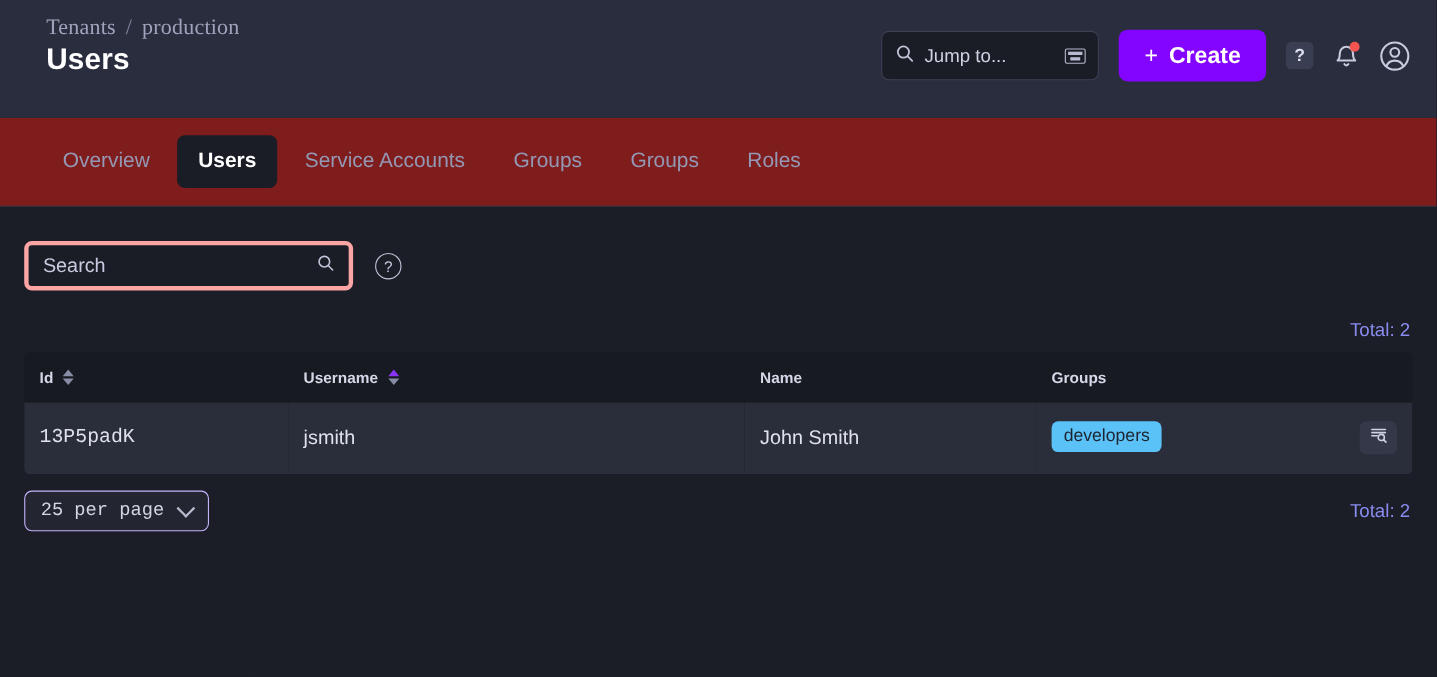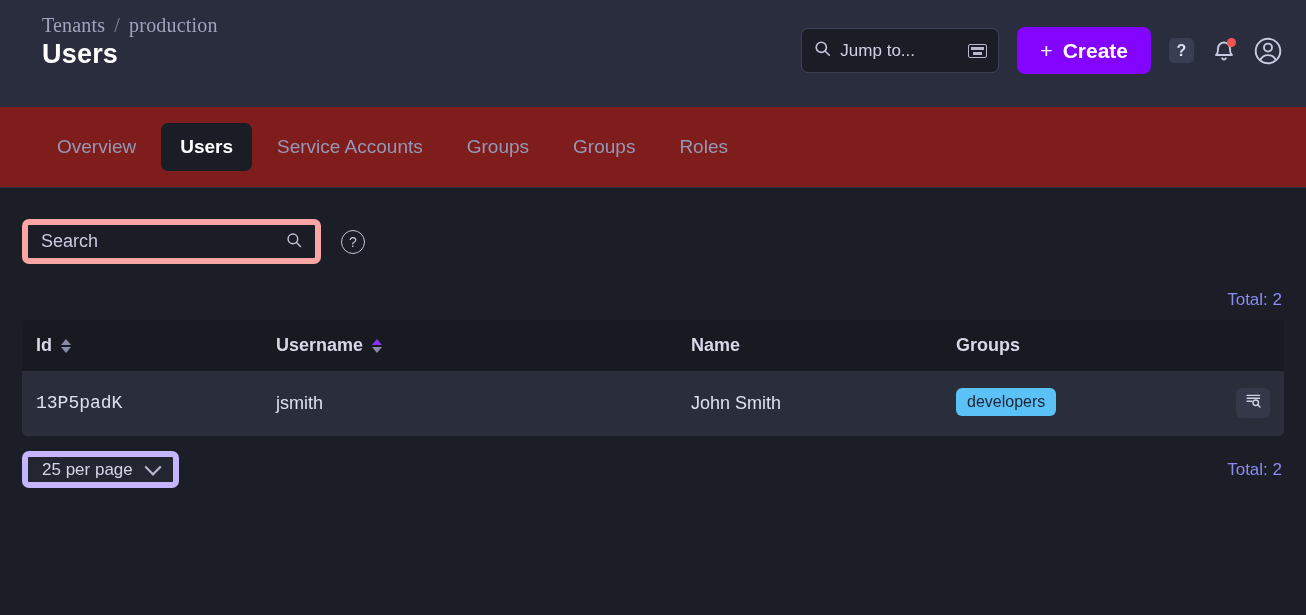--- a/index.html
+++ b/index.html
@@ -146,21 +146,21 @@
   .filter-row {
     display: flex;
     align-items: center;
     gap: 20px;
     padding: 31px 0 0 0;
   }
   .search-box {
     width: 299px;
     height: 45px;
     background: #1b1d26;
-    border: 6px solid #fca5a5;
+    border: 4px solid #fca5a5;
     border-radius: 7px;
     display: flex;
     align-items: center;
     padding: 0 13px;
   }
   .search-box input {
     flex: 1;
     background: transparent;
     border: none;
     outline: none;
@@ -189,21 +189,21 @@
   table.users {
     width: 100%;
     border-collapse: collapse;
     border-radius: 5px;
     overflow: hidden;
     table-layout: fixed;
   }
   table.users thead th {
     background: #181a21;
     color: #d5d8e8;
-    font-size: 18px;
+    font-size: 14px;
     font-weight: bold;
     text-align: left;
     padding: 15px 0 15px 14px;
     white-space: nowrap;
   }
   .th-inner { display: flex; align-items: center; gap: 9px; }
   .sort-ic { display: inline-flex; flex-direction: column; gap: 2px; cursor: pointer; }
   .tri-up, .tri-dn {
     width: 0; height: 0;
     border-left: 5px solid transparent;
@@ -246,29 +246,30 @@
   
   .footer {
     display: flex;
     align-items: center;
     justify-content: space-between;
     padding: 15px 2px 0 0;
   }
   .per-page {
     height: 37px;
     background: #232631;
-    border: 6px solid #c4b5fd;
+    border: 1px solid #c4b5fd;
     border-radius: 7px;
     color: #d3d6e6;
     font-size: 17px;
     display: flex;
     align-items: center;
     gap: 14px;
     padding: 0 14px;
     cursor: pointer;
+    font-family: Liberation Mono, monospace;
   }
   .chev {
     width: 12px; height: 12px;
     border-right: 2px solid #b9bccf;
     border-bottom: 2px solid #b9bccf;
     transform: rotate(45deg) translate(-2px,-2px);
   }
   .total-bot { color: #8a8cf0; font-size: 17px; }
 </style>
 </head>

